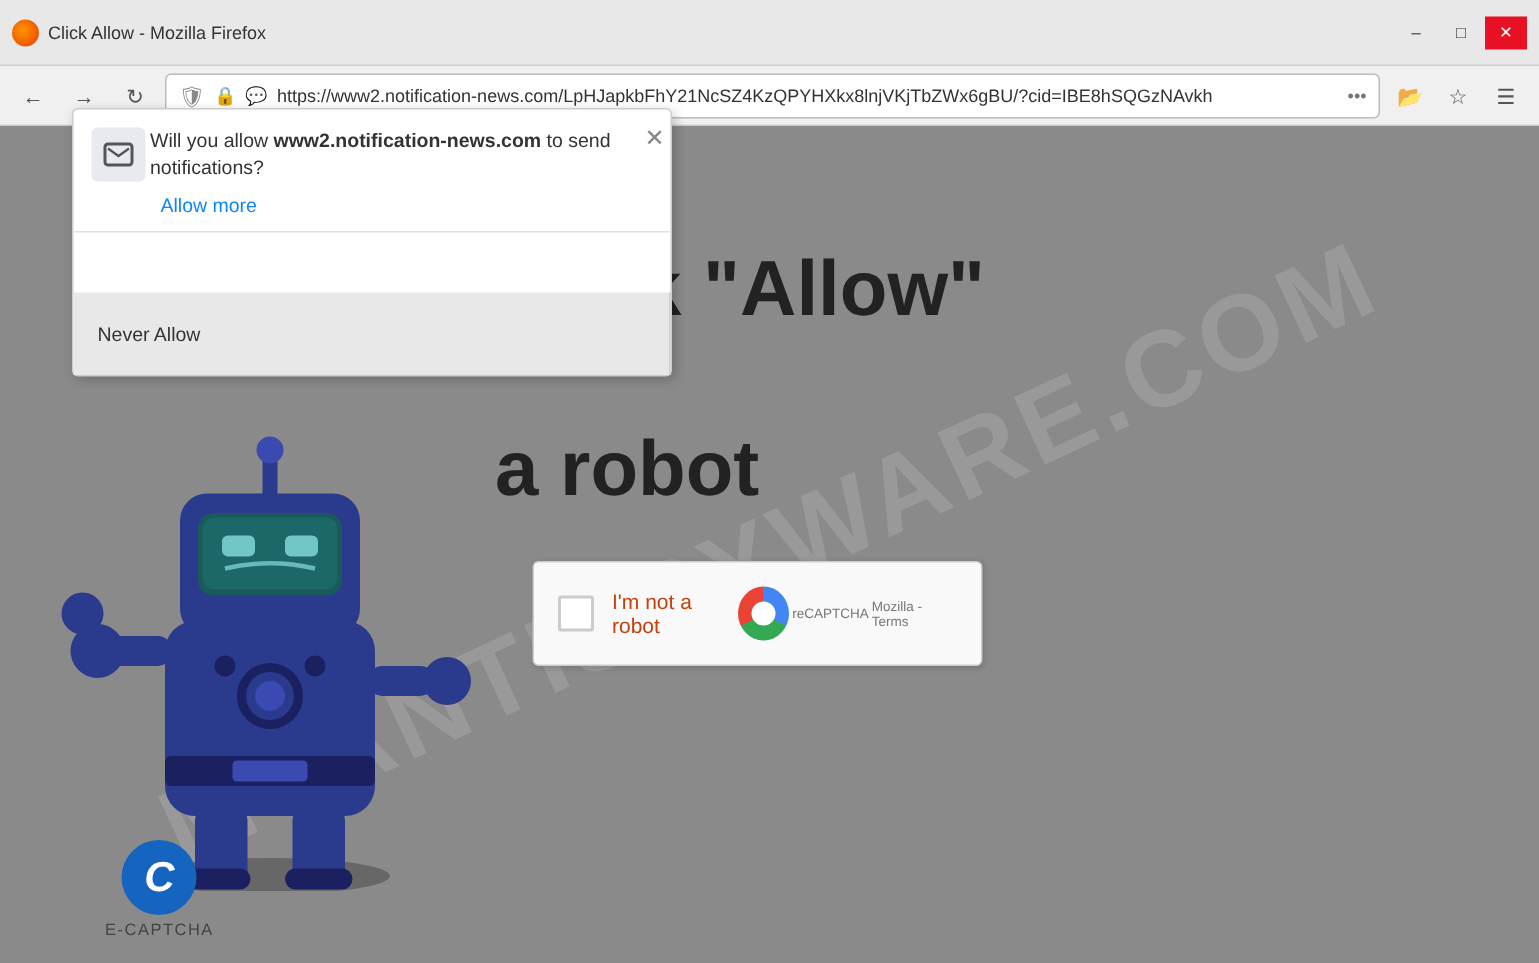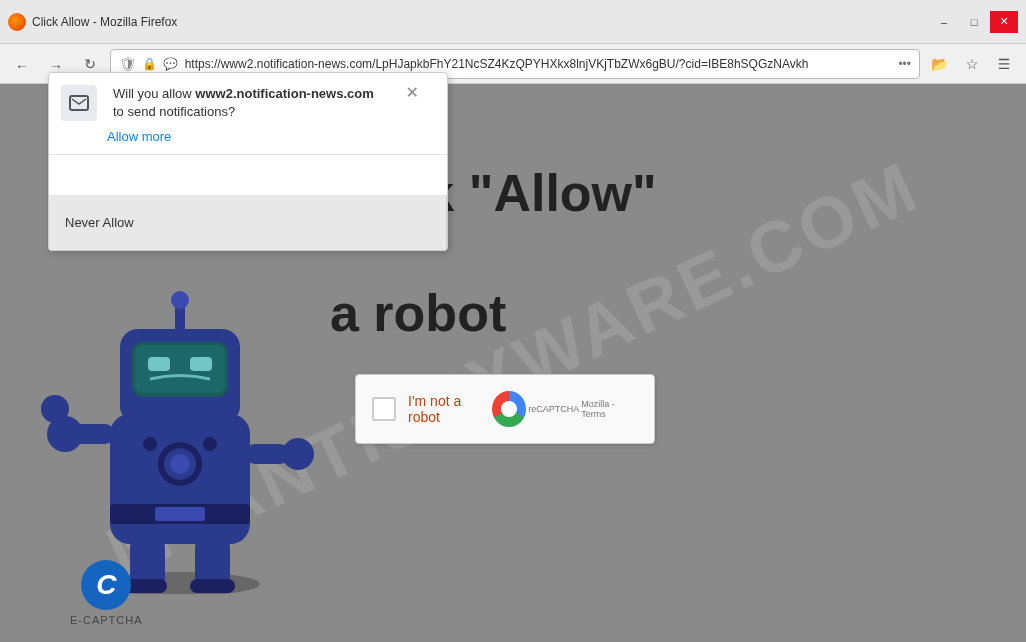--- a/index.html
+++ b/index.html
@@ -62,22 +62,22 @@
       width: 400px;
       background: white;
       border: 1px solid #ccc;
       border-radius: 4px;
       box-shadow: 2px 2px 8px rgba(0,0,0,0.2);
       z-index: 100;
     }
     .popup-header {
       display: flex;
       align-items: flex-start;
-      padding: 12px 24px 8px 12px;
-      gap: 16px;
+      padding: 12px 0 8px 12px;
+      gap: 3px;
     }
     .popup-icon {
       width: 36px; height: 36px; background: #e8eaf0; border-radius: 4px;
       display: flex; align-items: center; justify-content: center; flex-shrink: 0;
       font-size: 18px; color: #555;
     }
     .popup-text { flex: 1; font-size: 13px; color: #333; line-height: 1.4; }
     .popup-text strong { font-weight: bold; }
     .popup-close {
       font-size: 16px; color: #888; cursor: pointer; background: none; border: none;

